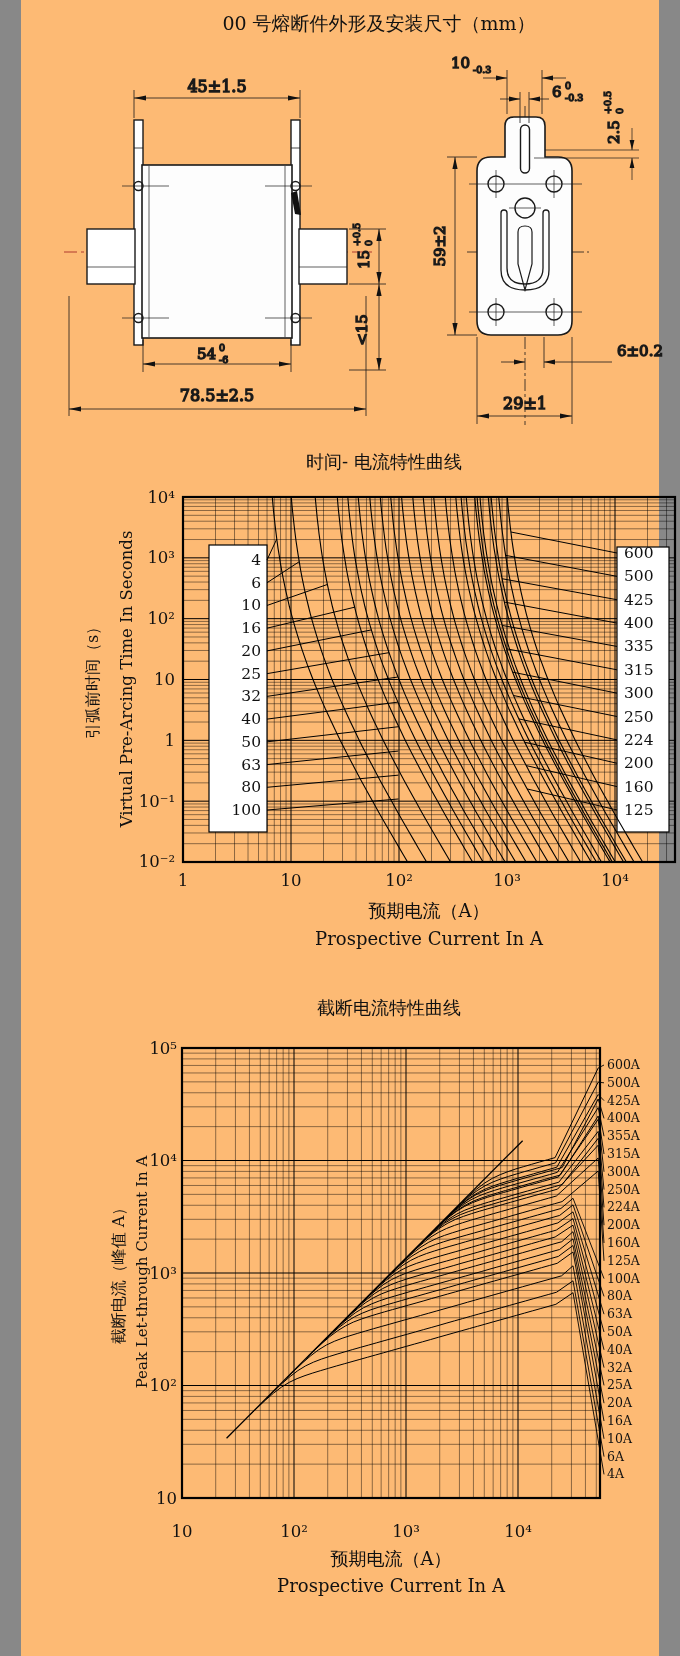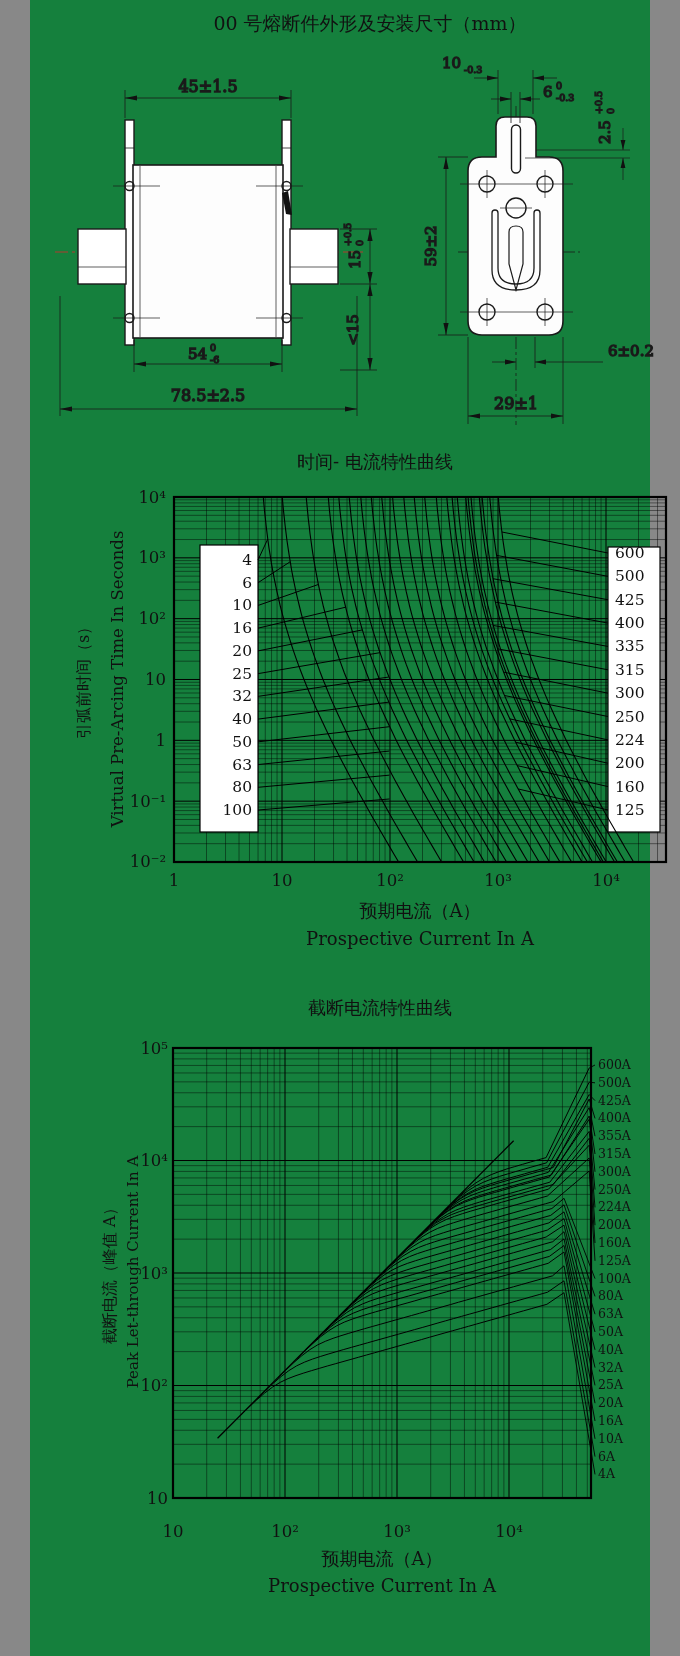--- a/index.html
+++ b/index.html
@@ -1,17 +1,17 @@
 <!DOCTYPE html>
 <html><head>
 <meta charset="utf-8">
 <style>
   html,body{margin:0;padding:0;background:#888;}
-  .page{width:620px;height:1656px;background:#15803d;margin:0 auto;position:relative;
-        font-family:"DejaVu Serif","Liberation Serif",serif;}
+  .page{width:620px;height:1656px;background:#fdba74;margin:0 auto;position:relative;
+        font-family:"DejaVu Serif","Liberation Serif",serif;padding-left:18px;}
   svg text{fill:#111;font-family:"DejaVu Serif","Liberation Serif",serif;}
   .dimtxt{font-size:15px;}
   .toltxt{font-size:9.5px;}
   .ttl{font-size:18px;}
   .pagettl{font-size:19px;}
   .axlbl{font-size:17px;}
   line,path,rect,circle,polyline,polygon{vector-effect:none;}
 </style>
 </head>
 <body>

